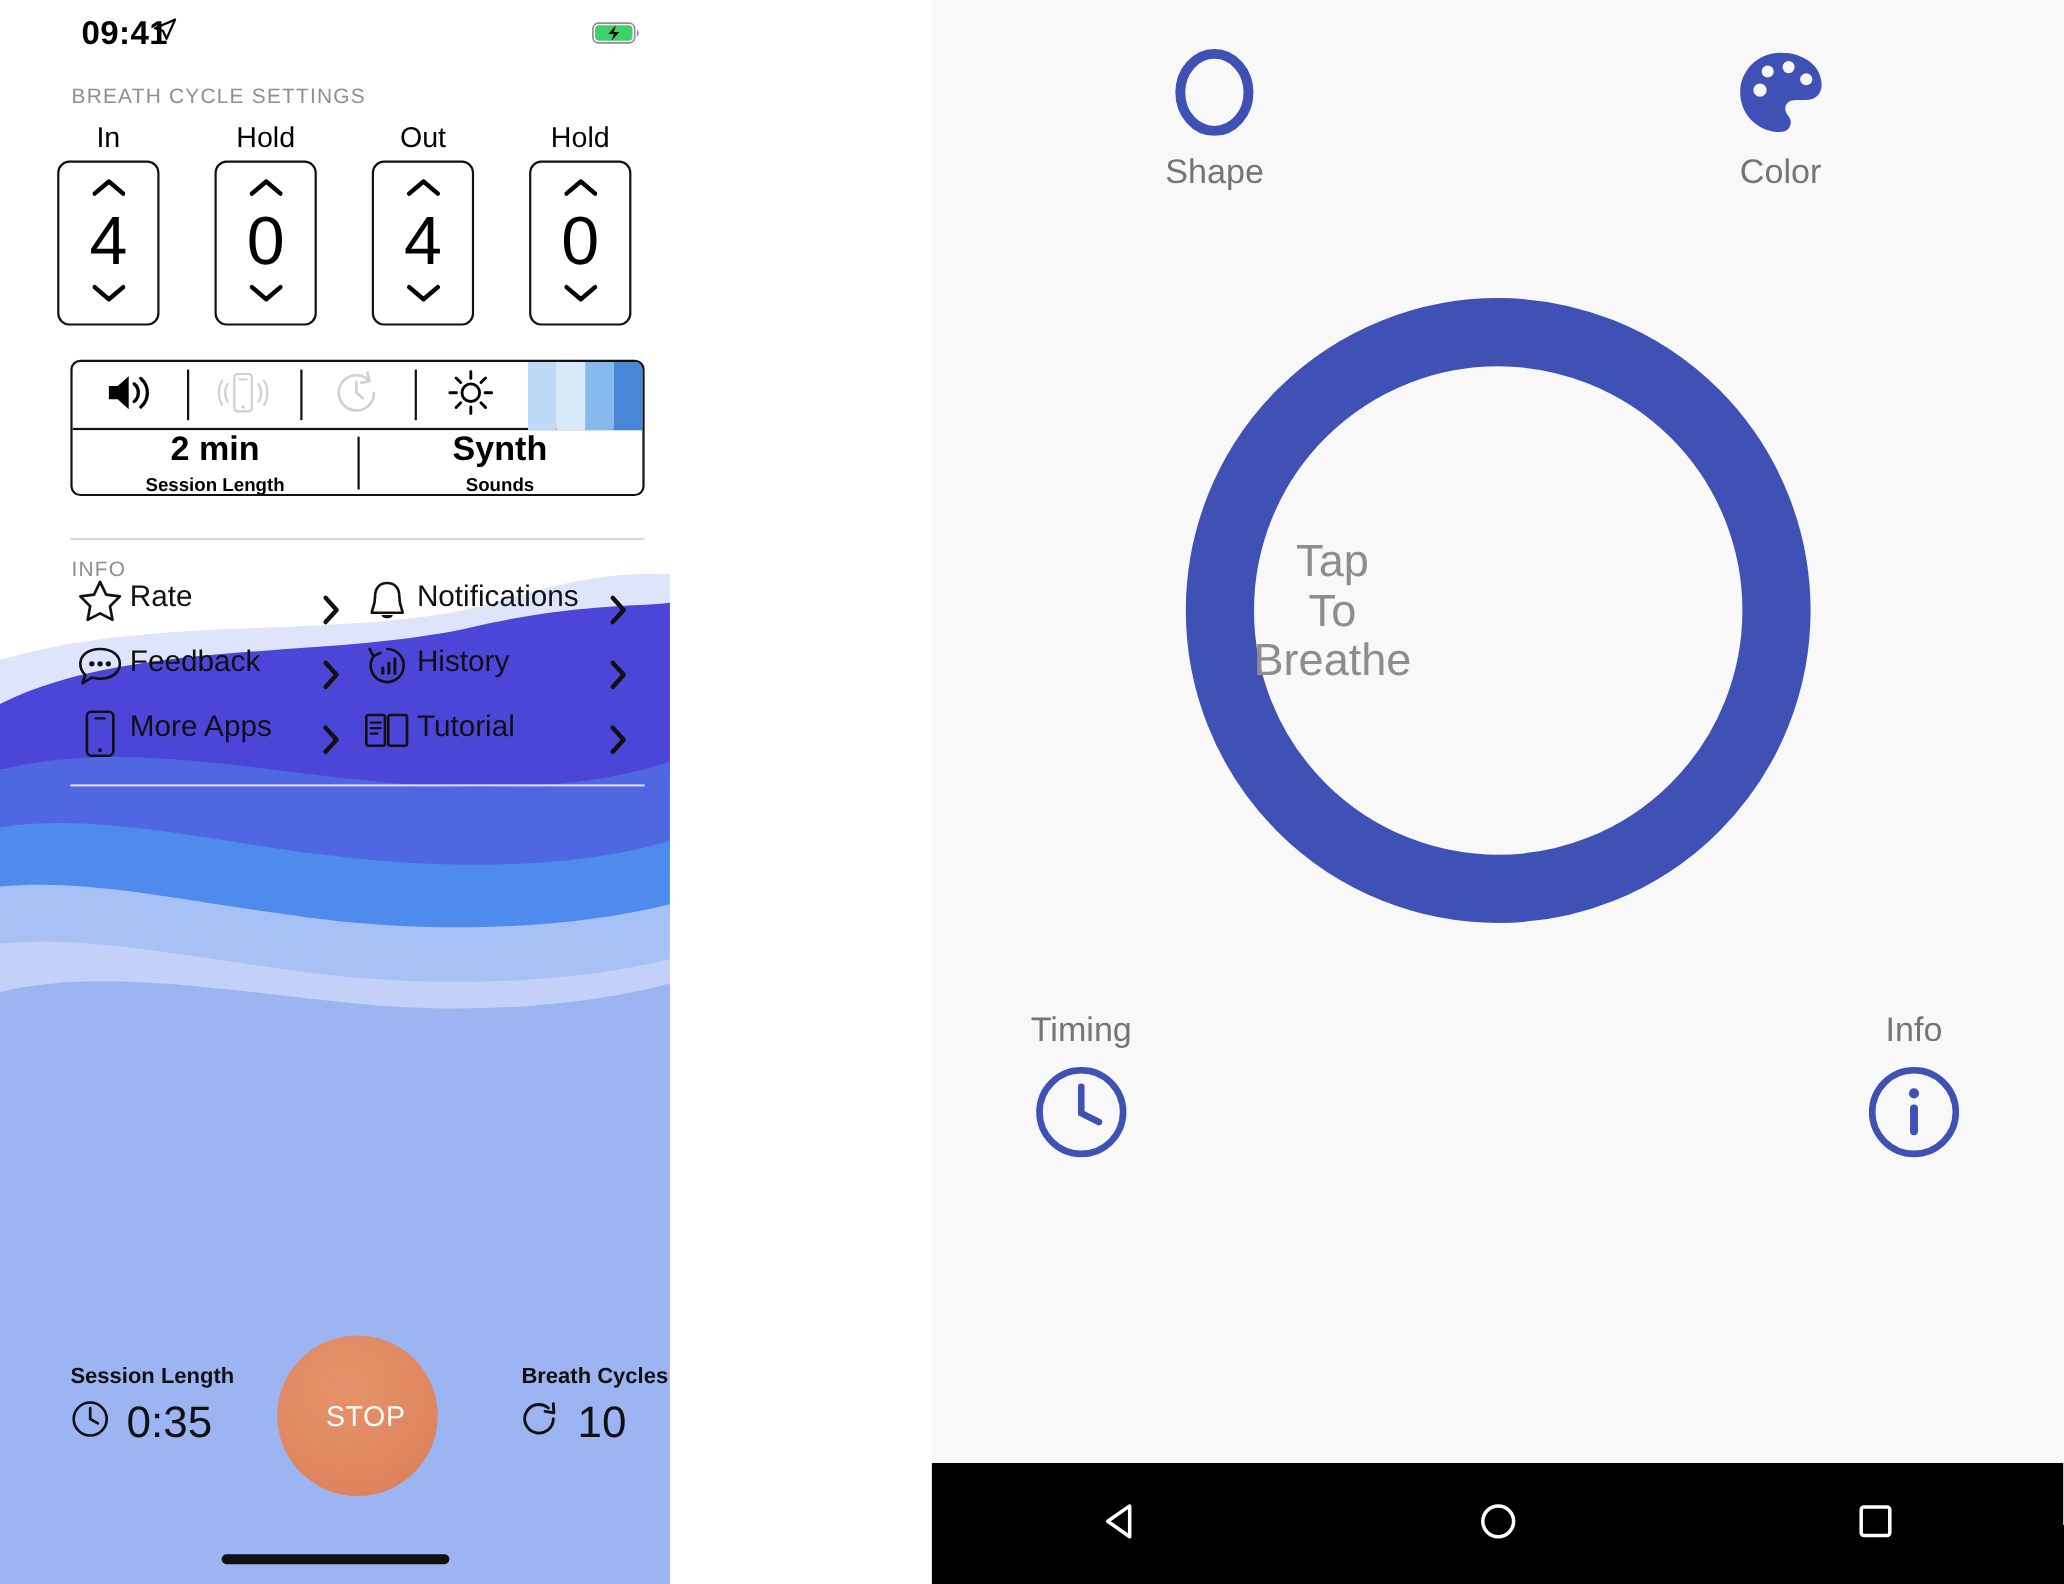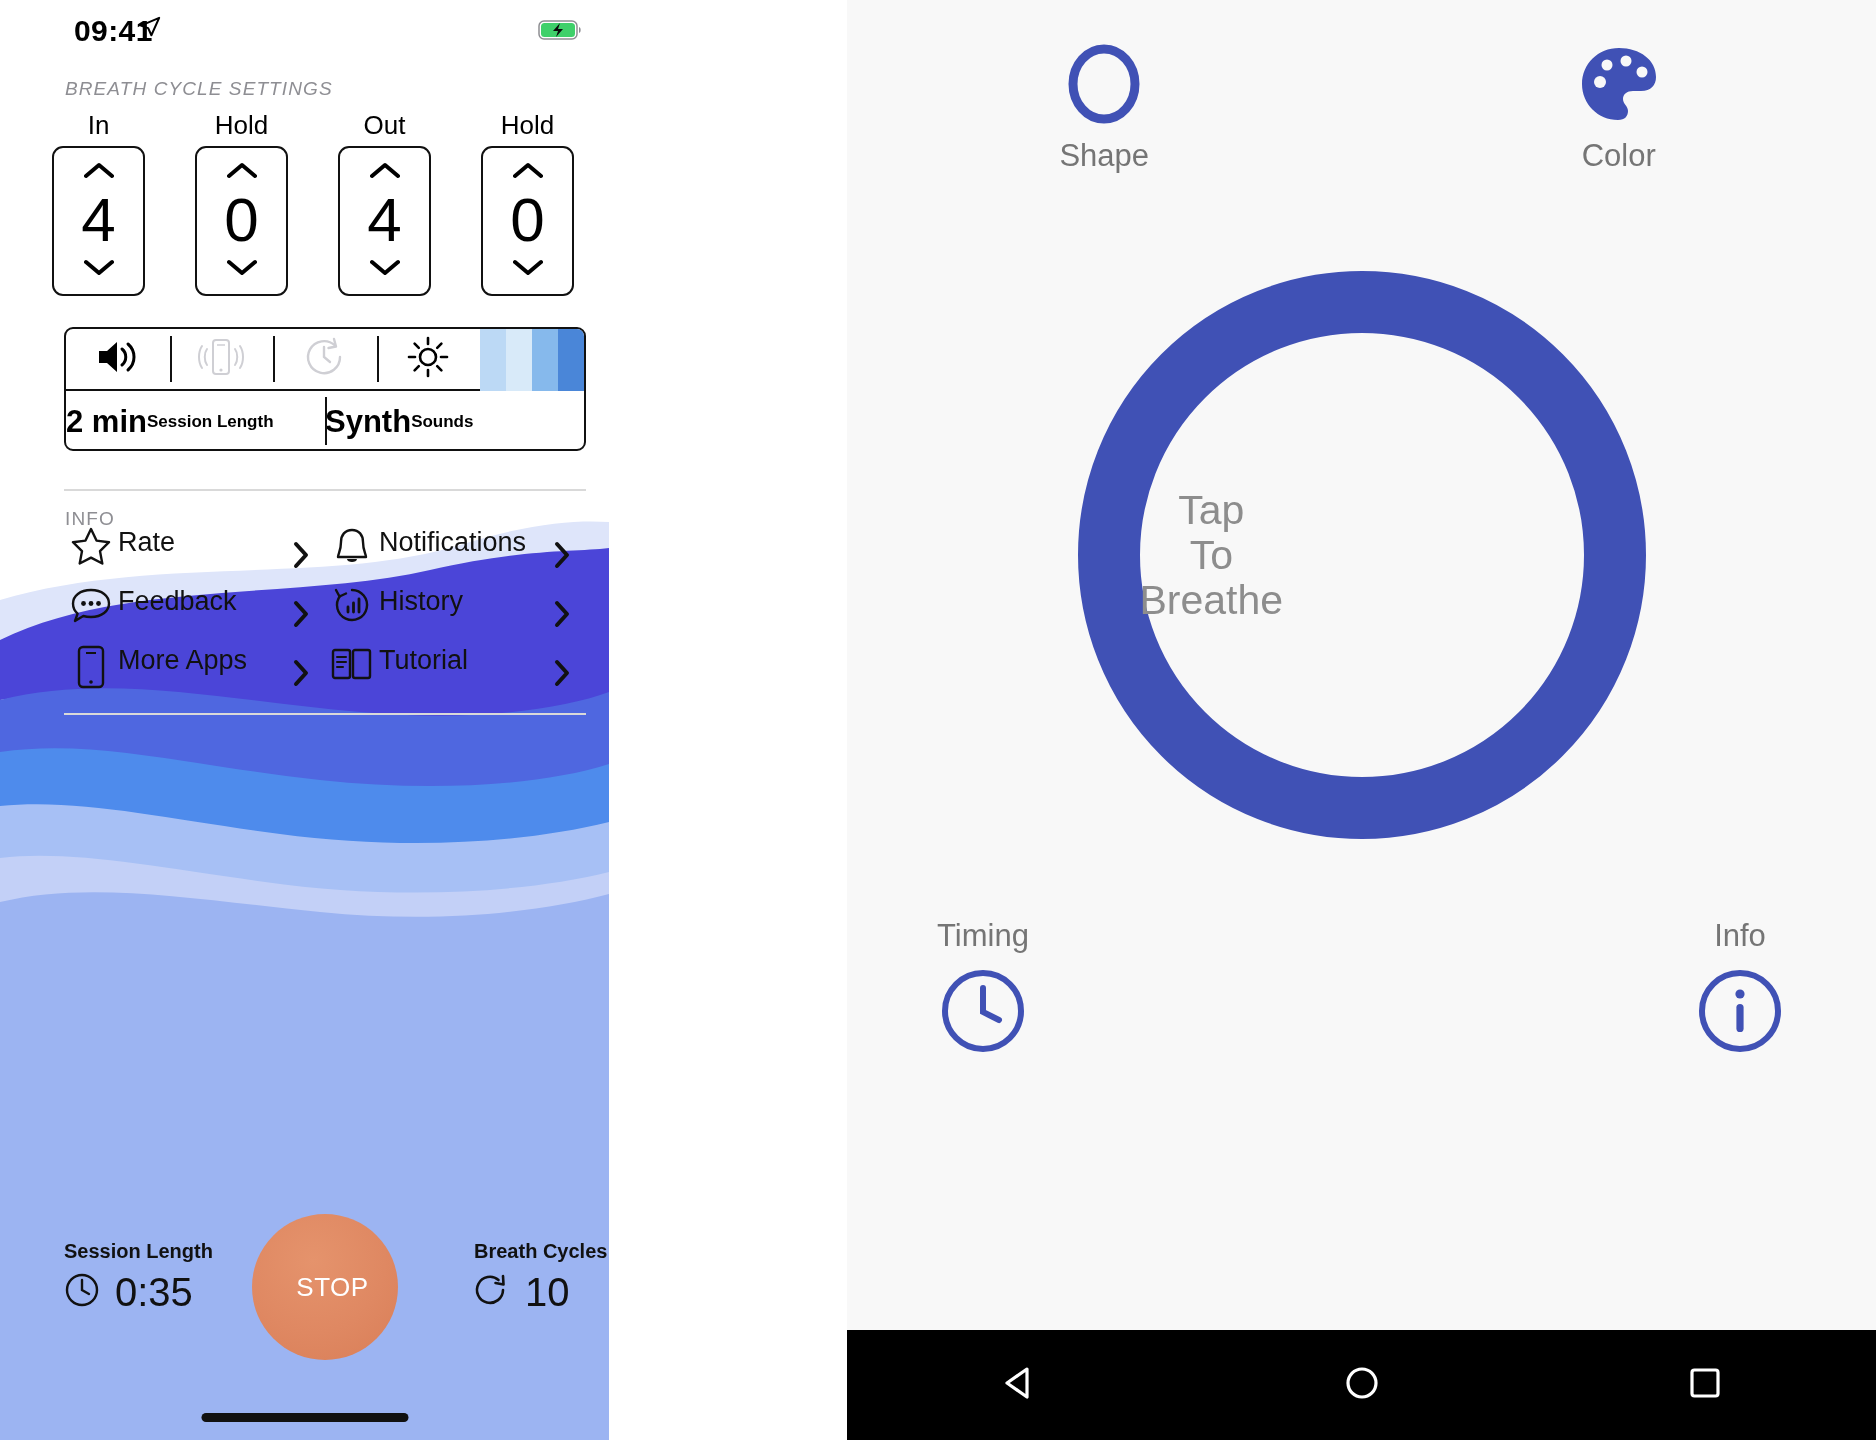--- a/index.html
+++ b/index.html
@@ -29,21 +29,21 @@
     font-size: 30px; font-weight: bold; color: #000; letter-spacing: .4px;
   }
   .status-loc { position: absolute; left: 139px; top: 16px; }
   .status-batt { position: absolute; left: 538px; top: 18px; }
 
   .section-label {
     position: absolute;
     font-size: 19px; letter-spacing: 1.1px; color: #8e8e93;
     font-family: "Liberation Sans", sans-serif;
   }
-  #bcs-label { left: 65px; top: 78px; font-style: italic; }
+  #bcs-label { left: 65px; top: 78px; }
   #info-label { left: 65px; top: 508px; }
 
   
   .steppers { position: absolute; left: 52px; top: 110px; width: 522px; height: 185px; }
   .stepper { position: absolute; width: 93px; top: 0; }
   .stepper .cap {
     text-align: center; font-size: 26px; color: #000; line-height: 30px;
     font-family: "Liberation Sans", sans-serif;
   }
   .stepbox {
@@ -76,21 +76,21 @@
   }
   .ctrl-cell + .ctrl-cell::before {
     content: ""; position: absolute; left: 0; top: 7px; bottom: 7px;
     width: 2px; background: #111;
   }
   .swatches { display: flex; width: 104px; height: 62px; }
   .sw { flex: 1; height: 100%; }
   .ctrl-bot { display: flex; height: 60px; }
   .ctrl-b {
     flex: 1; position: relative;
-    display: flex; flex-direction: row; align-items: center; justify-content: flex-start;
+    display: flex; flex-direction: column; align-items: center; justify-content: space-between;
   }
   .ctrl-b + .ctrl-b::before {
     content: ""; position: absolute; left: 0; top: 6px; bottom: 6px;
     width: 2px; background: #111;
   }
   .ctrl-b .big { font-size: 31px; font-weight: bold; color: #000; line-height: 33px; }
   .ctrl-b .sml { font-size: 17px; font-weight: bold; color: #000; margin-top: 1px; }
 
   .divider {
     position: absolute; left: 64px; width: 522px; height: 2px; background: #d9d9d9;

